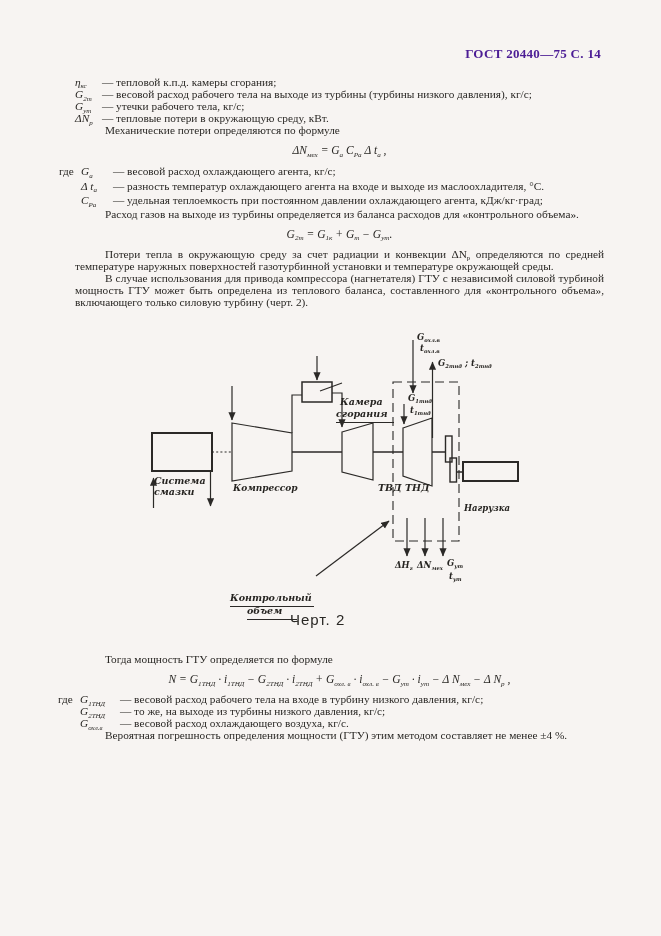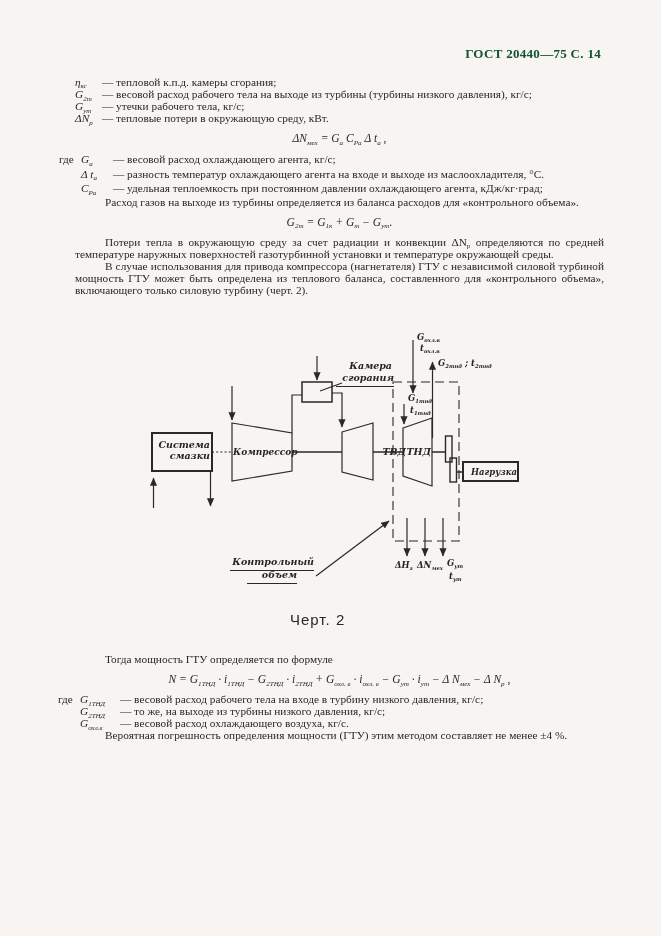--- a/index.html
+++ b/index.html
@@ -6,21 +6,21 @@
   body{
     width:661px;height:936px;position:relative;overflow:hidden;
     background:#f7f4f2;
     font-family:"Liberation Serif", serif;
     color:#2a2825;
   }
   .page{position:absolute;inset:0;}
   
   #doc-header{
     position:absolute;top:46px;right:60px;
-    font-size:13px;font-weight:bold;letter-spacing:0.3px;color:#14532d;
+    font-size:13px;font-weight:bold;letter-spacing:0.3px;color:#4c1d95;
   }
   
   .textblock{position:absolute;left:75px;width:529px;font-size:11.3px;line-height:12.1px;}
   #text-top{top:76px;}
   #text-bottom{top:653px;}
   p{margin:0;}
   .ind{text-indent:30px;}
   .just{text-align:justify;}
   .defline{display:flex;}
   .dsym{width:27px;flex:none;font-style:italic;}
@@ -37,21 +37,21 @@
   #text-bottom .wheres{line-height:12.1px;margin-left:-17px;}
   #text-bottom .wsym{width:40px;}
   sub{font-size:0.62em;line-height:0;vertical-align:baseline;position:relative;top:0.35em;}
   .formula sub{font-style:italic;}
   
   #diagram{position:absolute;left:130px;top:330px;width:410px;height:306px;}
   #diagram svg{position:absolute;left:0;top:0;}
   .dlabel{
     position:absolute;font-family:"DejaVu Serif", serif;
     font-style:italic;font-weight:bold;color:#262421;
-    font-size:9.5px;line-height:10.5px;text-align:right;
+    font-size:9.5px;line-height:10.5px;text-align:left;margin-top:36px;
   }
   .flabel{
     position:absolute;font-family:"DejaVu Serif", serif;
     font-style:italic;font-weight:bold;color:#262421;
     font-size:8.5px;line-height:9px;white-space:nowrap;
   }
   .underl{border-bottom:1px solid #2b2927;padding-bottom:2px;}
   #caption{
     position:absolute;left:160px;top:281px;width:90px;text-align:left;
     font-size:15px;letter-spacing:1px;color:#2a2825;font-family:Liberation Sans, sans-serif;
@@ -75,20 +75,21 @@
     </div>
     <div class="defline">
       <span class="dsym">G<sub>ут</sub></span>
       <span class="dtext">— утечки рабочего тела, кг/с;</span>
     </div>
     <div class="defline">
       <span class="dsym">ΔN<sub>р</sub></span>
       <span class="dtext">— тепловые потери в окружающую среду, кВт.</span>
     </div>
 
+    <p class="ind">Механические потери определяются по формуле</p>
     <div class="formula">ΔN<sub>мех</sub> = G<sub>а</sub> C<sub>Pа</sub> Δ t<sub>а</sub> ,</div>
 
     <div class="wheres">
       <div class="wline">
         <span class="wpre">где</span>
         <span class="wsym">G<sub>а</sub></span>
         <span class="wtext">— весовой расход охлаждающего агента, кг/с;</span>
       </div>
       <div class="wline">
         <span class="wpre"></span>

